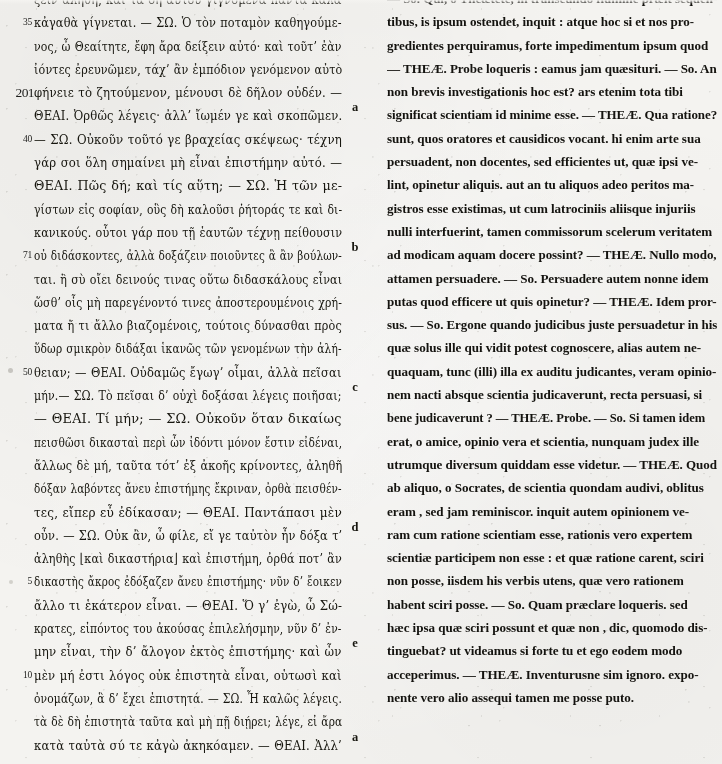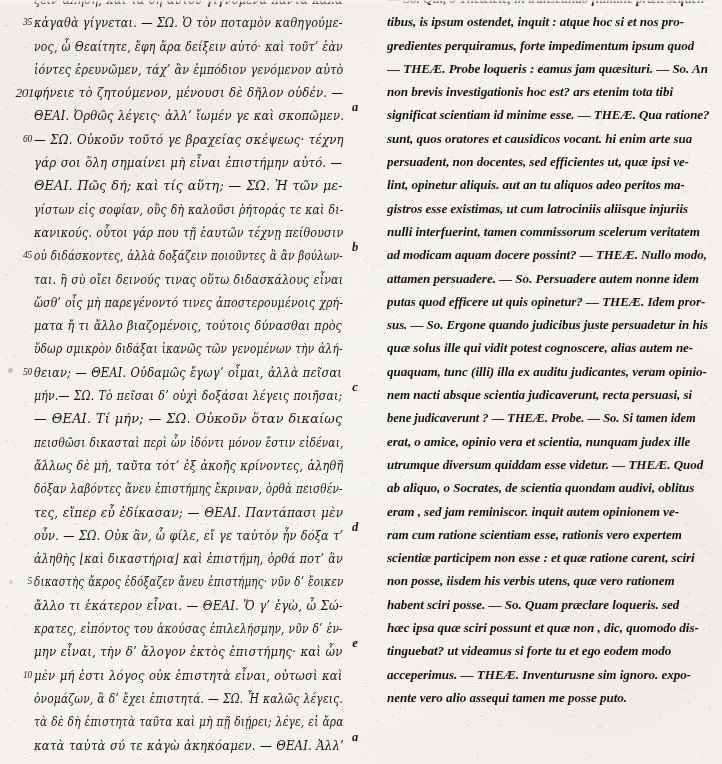--- a/index.html
+++ b/index.html
@@ -16,21 +16,20 @@
     position: relative;
     width: 722px;
     height: 764px;
     overflow: hidden;
     background: #f4f3f0;
     
     background-image:
       radial-gradient(ellipse at 18% 12%, rgba(0,0,0,0.035) 0%, rgba(0,0,0,0) 55%),
       radial-gradient(ellipse at 82% 78%, rgba(0,0,0,0.030) 0%, rgba(0,0,0,0) 60%),
       radial-gradient(ellipse at 50% 50%, rgba(255,255,255,0.55) 0%, rgba(255,255,255,0) 70%);
-    font-style: italic;
   }
 
   
   .columns {
     position: absolute;
     inset: 0;
     display: flex;
     align-items: flex-start;
   }
   .col {
@@ -211,37 +210,37 @@
             <span class="g-text just" style="display: inline-block; width: auto; transform: scaleX(0.8438) scaleY(1.02); transform-origin: left center;">ἰόντες ἐρευνῶμεν, τάχ’ ἂν ἐμπόδιον γενόμενον αὐτὸ</span>
           </div>
           <div class="g-line">
             <span class="g-num page">201</span>
             <span class="g-text just" style="display: inline-block; width: auto; transform: scaleX(0.8851) scaleY(1.02); transform-origin: left center;">φήνειε τὸ ζητούμενον, μένουσι δὲ δῆλον οὐδέν. —</span>
           </div>
           <div class="g-line">
             <span class="g-text just" style="display: inline-block; width: auto; transform: scaleX(0.8775) scaleY(1.02); transform-origin: left center;">ΘΕΑΙ. Ὀρθῶς λέγεις· ἀλλ’ ἴωμέν γε καὶ σκοπῶμεν.</span>
           </div>
           <div class="g-line">
-            <span class="g-num">60</span>
+            <span class="g-num">40</span>
             <span class="g-text just" style="display: inline-block; width: auto; transform: scaleX(0.8902) scaleY(1.02); transform-origin: left center;">— ΣΩ. Οὐκοῦν τοῦτό γε βραχείας σκέψεως· τέχνη</span>
           </div>
           <div class="g-line">
             <span class="g-text just" style="display: inline-block; width: auto; transform: scaleX(0.8876) scaleY(1.02); transform-origin: left center;">γάρ σοι ὅλη σημαίνει μὴ εἶναι ἐπιστήμην αὐτό. —</span>
           </div>
           <div class="g-line">
             <span class="g-text just" style="display: inline-block; width: auto; transform: scaleX(0.9625) scaleY(1.02); transform-origin: left center;">ΘΕΑΙ. Πῶς δή; καὶ τίς αὕτη; — ΣΩ. Ἡ τῶν με-</span>
           </div>
           <div class="g-line">
             <span class="g-text just" style="display: inline-block; width: auto; transform: scaleX(0.8191) scaleY(1.02); transform-origin: left center;">γίστων εἰς σοφίαν, οὓς δὴ καλοῦσι ῥήτοράς τε καὶ δι-</span>
           </div>
           <div class="g-line">
             <span class="g-text just" style="display: inline-block; width: auto; transform: scaleX(0.8462) scaleY(1.02); transform-origin: left center;">κανικούς.   οὗτοι γάρ που τῇ ἑαυτῶν τέχνῃ πείθουσιν</span>
           </div>
           <div class="g-line">
-            <span class="g-num">45</span>
+            <span class="g-num">71</span>
             <span class="g-text just" style="display: inline-block; width: auto; transform: scaleX(0.7897) scaleY(1.02); transform-origin: left center;">οὐ διδάσκοντες, ἀλλὰ δοξάζειν ποιοῦντες ἃ ἂν βούλων-</span>
           </div>
           <div class="g-line">
             <span class="g-text just" style="display: inline-block; width: auto; transform: scaleX(0.8392) scaleY(1.02); transform-origin: left center;">ται.   ἢ σὺ οἴει δεινούς τινας οὕτω διδασκάλους εἶναι</span>
           </div>
           <div class="g-line">
             <span class="g-text just" style="display: inline-block; width: auto; transform: scaleX(0.828) scaleY(1.02); transform-origin: left center;">ὥσθ’ οἷς μὴ παρεγένοντό τινες ἀποστερουμένοις χρή-</span>
           </div>
           <div class="g-line">
             <span class="g-text just" style="display: inline-block; width: auto; transform: scaleX(0.8508) scaleY(1.02); transform-origin: left center;">ματα ἤ τι ἄλλο βιαζομένοις, τούτοις δύνασθαι πρὸς</span>

